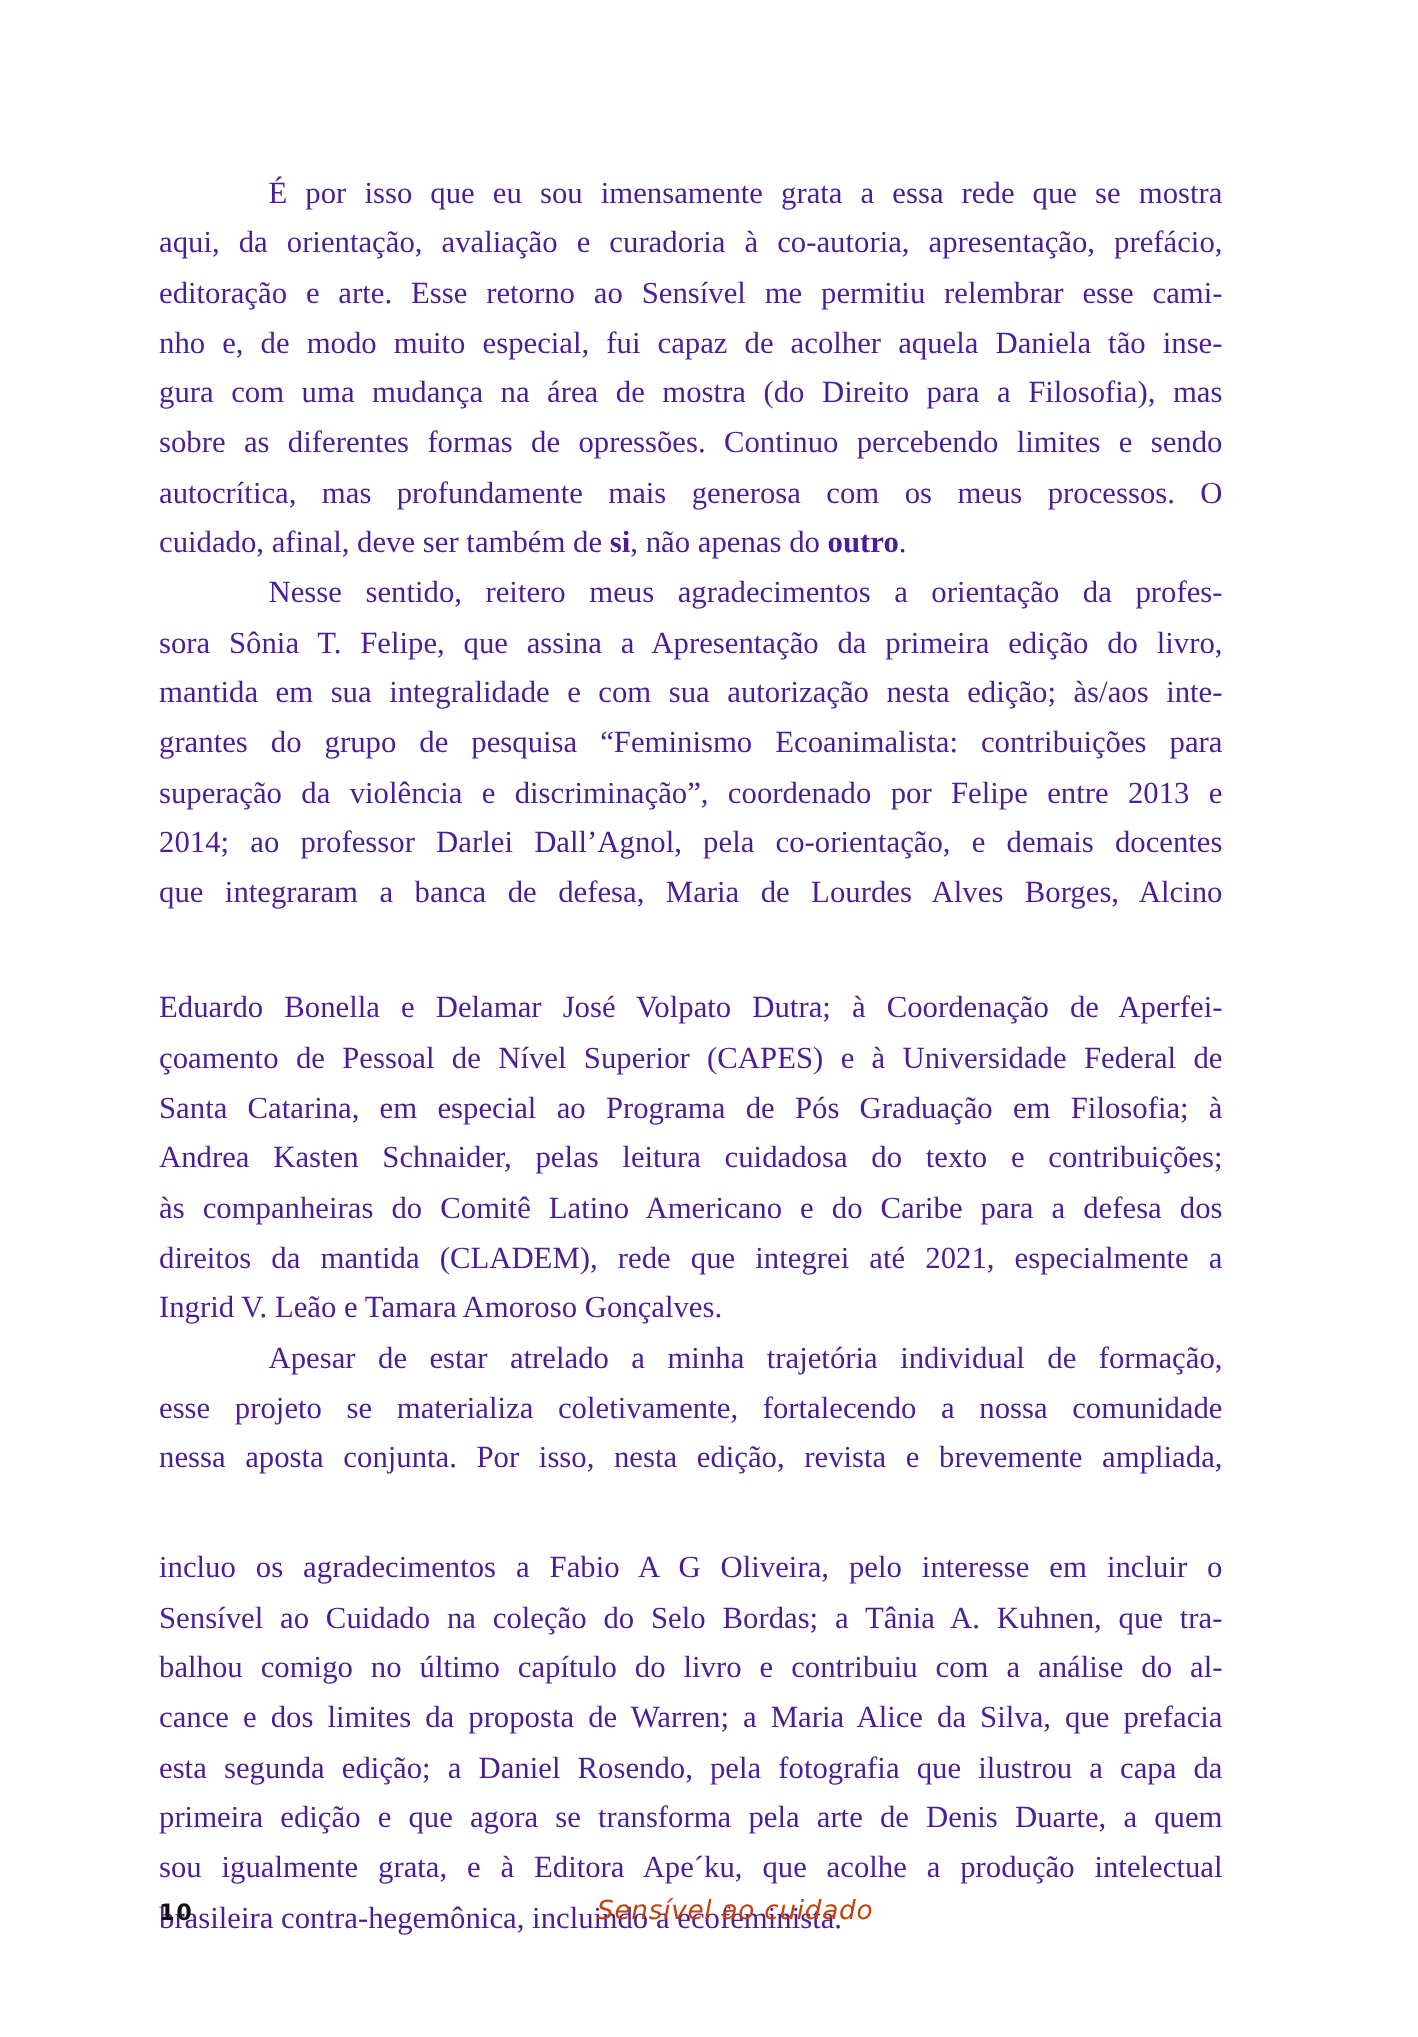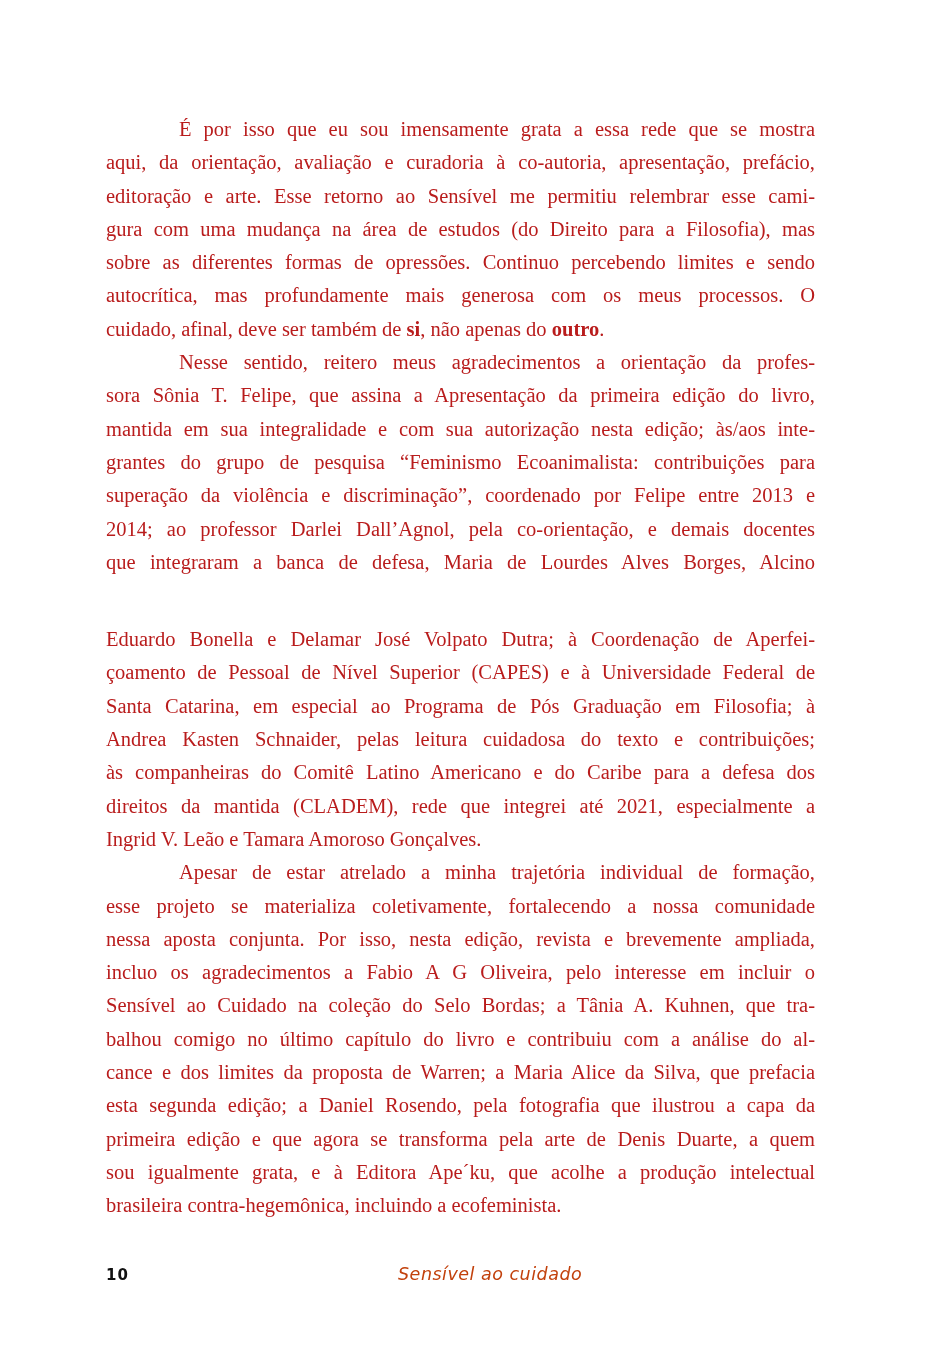--- a/index.html
+++ b/index.html
@@ -1,21 +1,21 @@
 <!DOCTYPE html>
 <html><head>
 <meta charset="utf-8">
 <style>
   html, body { margin: 0; padding: 0; background: #ffffff; }
   body { width: 945px; height: 1358px; position: relative; overflow: hidden; }
   .page { position: absolute; left: 0; top: 0; width: 945px; height: 1358px; background: #ffffff; }
   .text-block {
     position: absolute; left: 106px; top: 113px; width: 709px;
     font-family: "Liberation Serif", "DejaVu Serif", serif;
-    font-size: 20.5px; color: #b91c1c;
+    font-size: 20.5px; color: #4c1d95;
   }
   .line {
     display: block; height: 33.3px; line-height: 33.3px;
     text-align: justify; text-align-last: justify; white-space: nowrap;
     overflow: visible;
   }
   .line.indent { padding-left: 73px; }
   .line.last { text-align-last: left; }
   .line b { font-weight: bold; }
   .footer-page-number {
@@ -32,21 +32,22 @@
 </head>
 <body>
 
 <div class="page">
   <div class="text-block">
 
     <div>
       <span class="line indent" style="white-space: normal;">É por isso que eu sou imensamente grata a essa rede que se mostra</span>
       <span class="line" style="white-space: normal;">aqui, da orientação, avaliação e curadoria à co-autoria, apresentação, prefácio,</span>
       <span class="line" style="white-space: normal;">editoração e arte. Esse retorno ao Sensível me permitiu relembrar esse cami-</span>
-      <span class="line" style="white-space: normal;">gura com uma mudança na área de estudos (do Direito para a Filosofia), mas</span>
+      <span class="line" style="white-space: normal;">nho e, de modo muito especial, fui capaz de acolher aquela Daniela tão inse-</span>
+      <span class="line" style="white-space: normal;">gura com uma mudança na área de mostra (do Direito para a Filosofia), mas</span>
       <span class="line" style="white-space: normal;">sobre as diferentes formas de opressões. Continuo percebendo limites e sendo</span>
       <span class="line" style="white-space: normal;">autocrítica, mas profundamente mais generosa com os meus processos. O</span>
       <span class="line last" style="white-space: normal;"><span>cuidado, afinal, deve ser também de </span><b>si</b><span>, não apenas do </span><b>outro</b><span>.</span></span>
     </div>
 
     <div>
       <span class="line indent" style="white-space: normal;">Nesse sentido, reitero meus agradecimentos a orientação da profes-</span>
       <span class="line" style="white-space: normal;">sora Sônia T. Felipe, que assina a Apresentação da primeira edição do livro,</span>
       <span class="line" style="white-space: normal;">mantida em sua integralidade e com sua autorização nesta edição; às/aos inte-</span>
       <span class="line" style="white-space: normal;">grantes do grupo de pesquisa “Feminismo Ecoanimalista: contribuições para</span>
@@ -59,21 +60,21 @@
       <span class="line" style="white-space: normal;">Andrea Kasten Schnaider, pelas leitura cuidadosa do texto e contribuições;</span>
       <span class="line" style="white-space: normal;">às companheiras do Comitê Latino Americano e do Caribe para a defesa dos</span>
       <span class="line" style="white-space: normal;">direitos da mantida (CLADEM), rede que integrei até 2021, especialmente a</span>
       <span class="line last" style="white-space: normal;">Ingrid V. Leão e Tamara Amoroso Gonçalves.</span>
     </div>
 
     <div>
       <span class="line indent" style="white-space: normal;">Apesar de estar atrelado a minha trajetória individual de formação,</span>
       <span class="line" style="white-space: normal;">esse projeto se materializa coletivamente, fortalecendo a nossa comunidade</span>
       <span class="line" style="white-space: normal;">nessa aposta conjunta. Por isso, nesta edição, revista e brevemente ampliada,</span>
-      <span class="line" style="white-space: normal;">incluo os agradecimentos a Fabio A G Oliveira, pelo interesse em incluir o</span>
+      <span class="line" style="white-space: normal; margin-top: 40px;">incluo os agradecimentos a Fabio A G Oliveira, pelo interesse em incluir o</span>
       <span class="line" style="white-space: normal;">Sensível ao Cuidado na coleção do Selo Bordas; a Tânia A. Kuhnen, que tra-</span>
       <span class="line" style="white-space: normal;">balhou comigo no último capítulo do livro e contribuiu com a análise do al-</span>
       <span class="line" style="white-space: normal;">cance e dos limites da proposta de Warren; a Maria Alice da Silva, que prefacia</span>
       <span class="line" style="white-space: normal;">esta segunda edição; a Daniel Rosendo, pela fotografia que ilustrou a capa da</span>
       <span class="line" style="white-space: normal;">primeira edição e que agora se transforma pela arte de Denis Duarte, a quem</span>
       <span class="line" style="white-space: normal;">sou igualmente grata, e à Editora Ape´ku, que acolhe a produção intelectual</span>
       <span class="line last" style="white-space: normal;">brasileira contra-hegemônica, incluindo a ecofeminista.</span>
     </div>
   </div>
 

